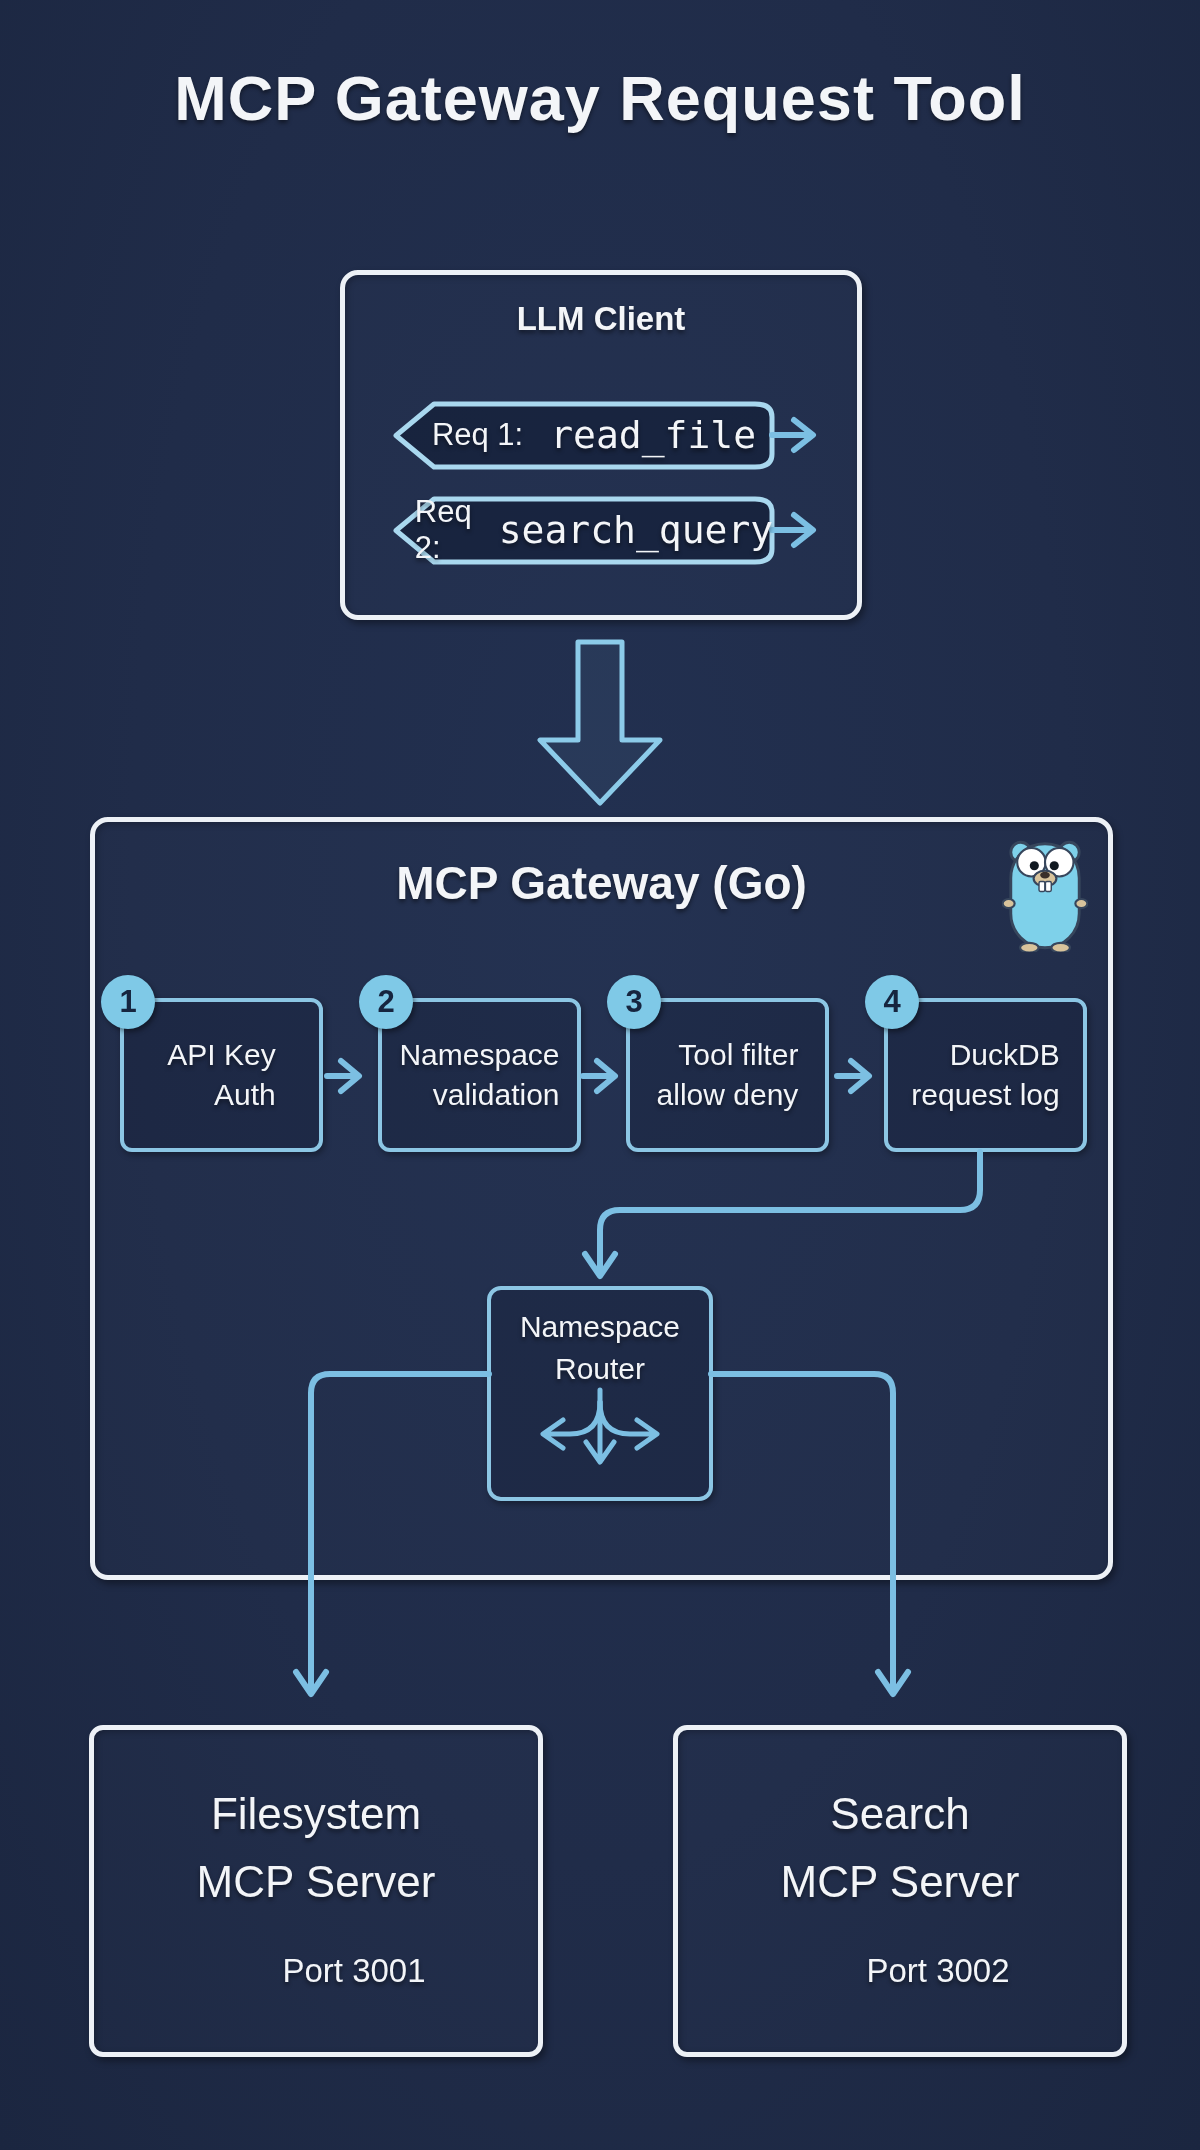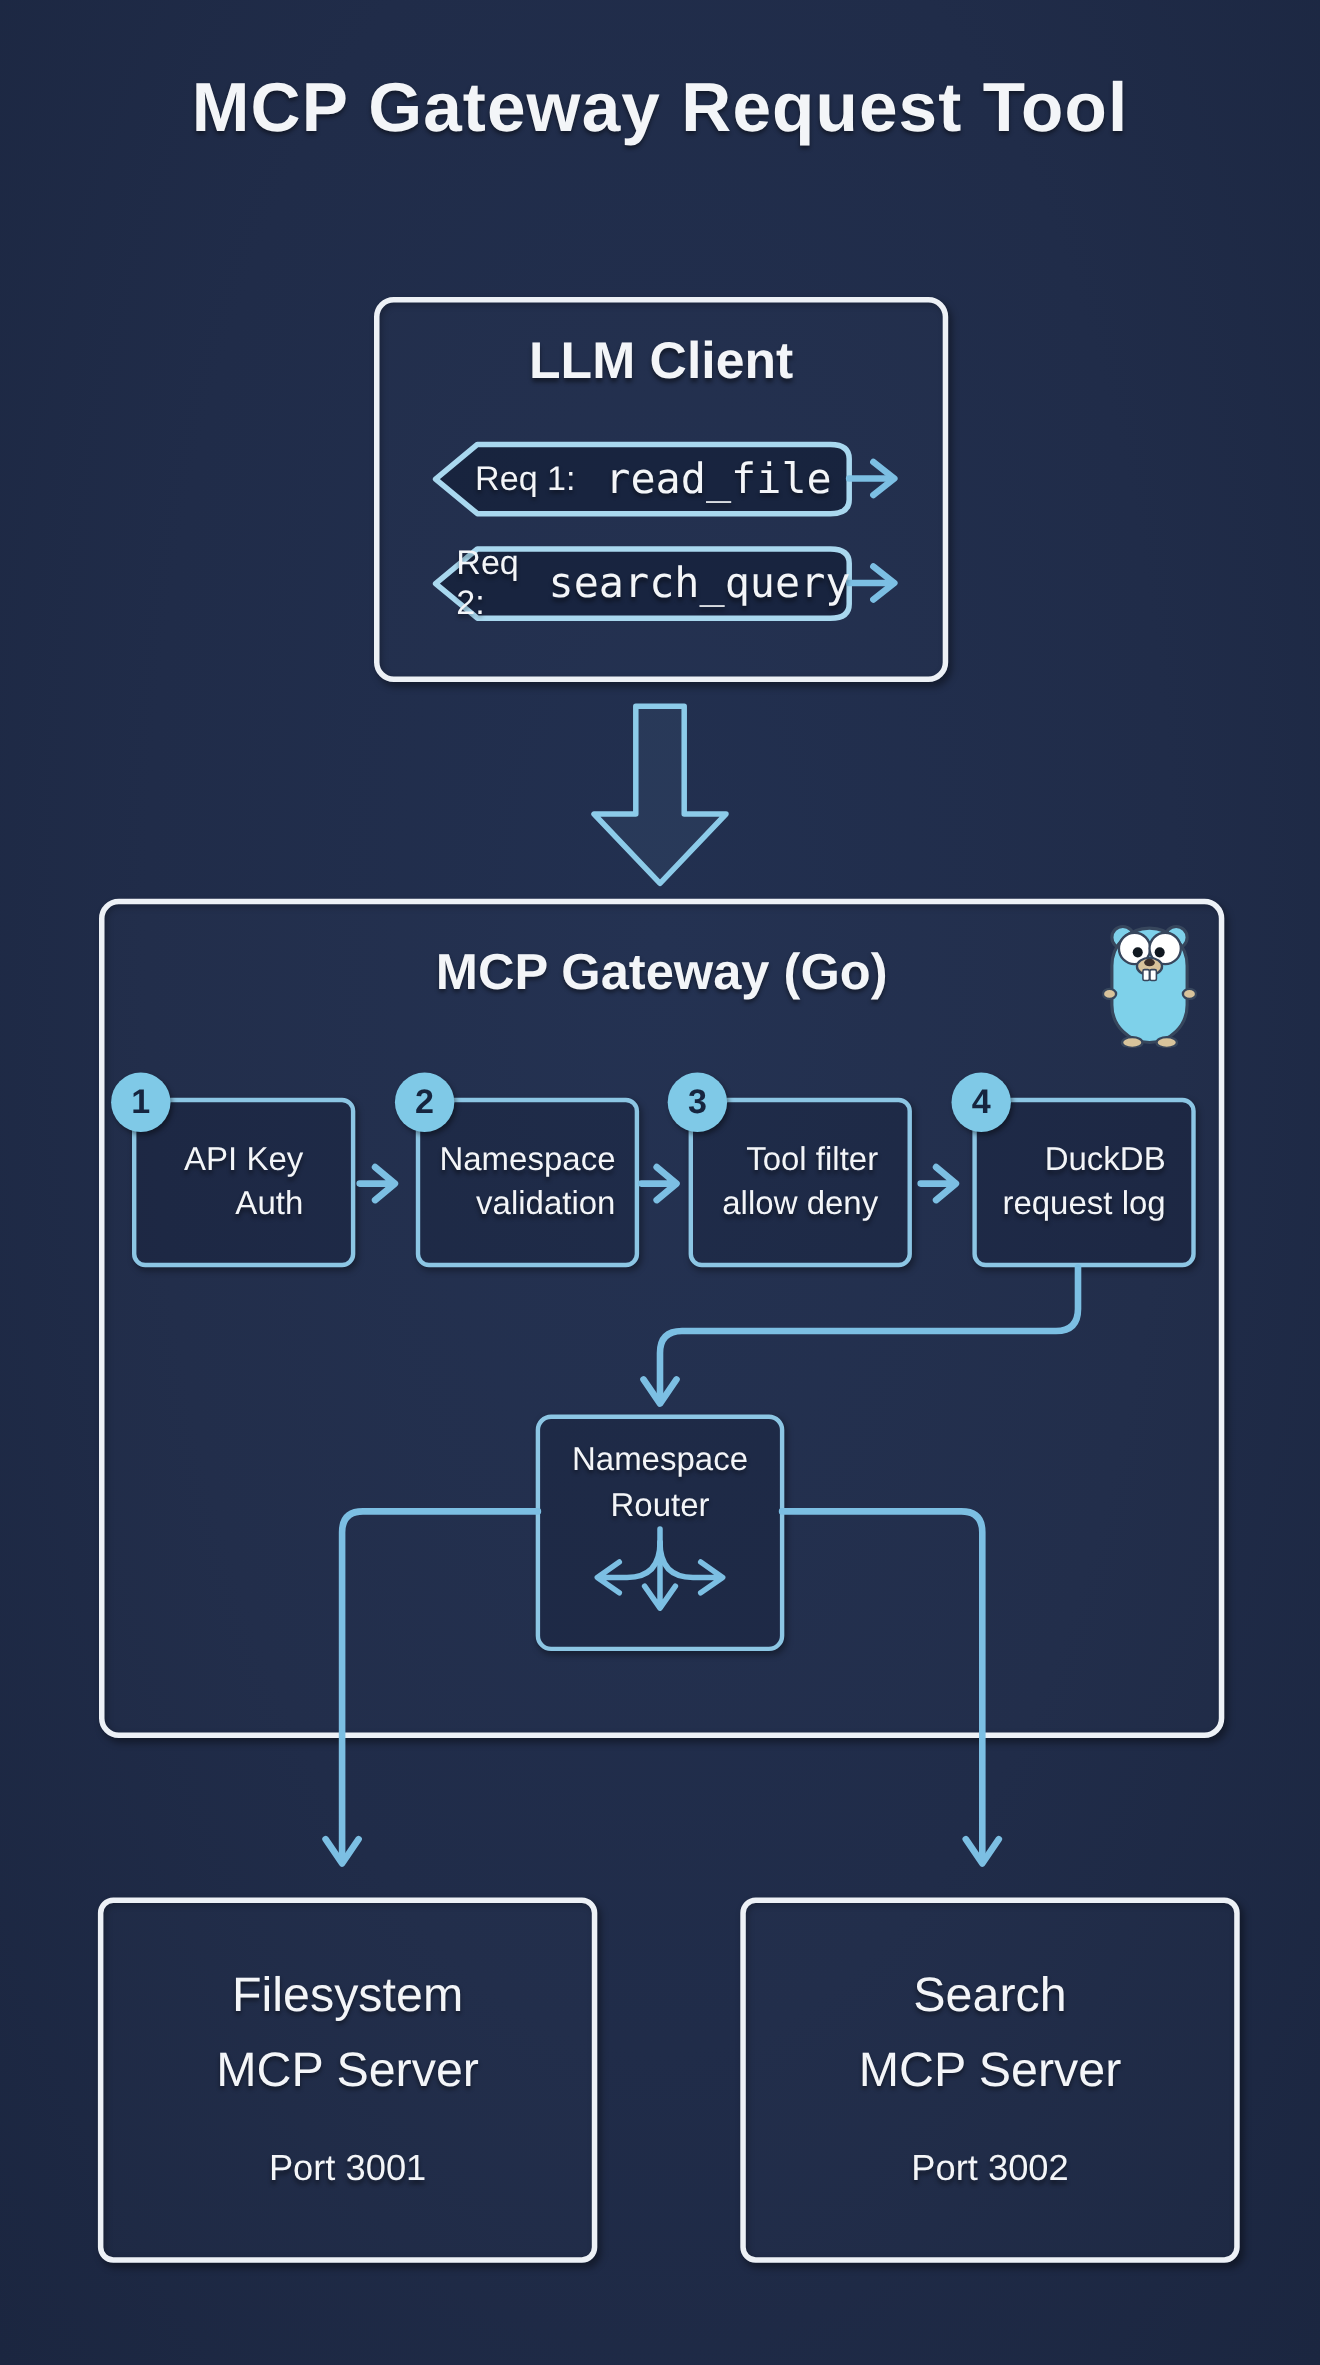--- a/index.html
+++ b/index.html
@@ -25,21 +25,21 @@
     background:rgba(10,18,38,0.18);
   }
 
   #title{
     left:0;top:62px;width:1200px;text-align:center;
     font-size:63px;font-weight:700;letter-spacing:1px;
   }
 
   
   #llm-box{left:340px;top:270px;width:512px;height:340px;}
-  #llm-title{left:340px;top:300px;width:522px;text-align:center;font-size:47px;font-weight:700;}
+  #llm-title{left:340px;top:300px;width:522px;text-align:center;font-size:33px;font-weight:700;}
   .pill-text{
     position:absolute;left:420px;width:348px;height:62px;
     display:flex;align-items:center;justify-content:center;gap:27px;
     font-size:31px;z-index:6;
   }
   .pill-text .code{font-family:"DejaVu Sans Mono", monospace;font-size:38px;}
   #pill-text-1{top:404px;}
   #pill-text-2{top:499px;}
 
   
@@ -61,21 +61,21 @@
   }
 
   #router-box{left:487px;top:1286px;width:218px;height:207px;border-radius:14px;}
   #router-label{left:487px;top:1306px;width:226px;text-align:center;font-size:30px;line-height:1.4;z-index:4;}
 
   
   .server-box{top:1725px;width:444px;height:322px;border-radius:14px;}
   #server-1{left:89px;} #server-2{left:673px;}
   .server-name{position:absolute;top:50px;left:0;width:100%;text-align:center;
     font-size:44px;font-weight:400;line-height:1.55;}
-  .server-port{position:absolute;top:222px;left:0;width:100%;text-align:center;font-size:33px;}
+  .server-port{position:absolute;top:222px;left:0;width:100%;text-align:center;font-size:33px;padding-left:38px;}
 
   #overlay{position:absolute;left:0;top:0;width:1200px;height:2150px;z-index:5;pointer-events:none;}
   #overlay path{fill:none;stroke-linecap:round;stroke-linejoin:round;}
   .conn{stroke:#7cbfe3;stroke-width:6;}
   .conn-thin{stroke:#7cbfe3;stroke-width:5;}
   .pill-shape{stroke:#a9d8ef;stroke-width:5;fill:rgba(12,22,44,0.45) !important;}
   .big-arrow{stroke:#8ccbe9;stroke-width:5;fill:rgba(140,203,233,0.07) !important;}
 </style>
 </head>
 <body>

